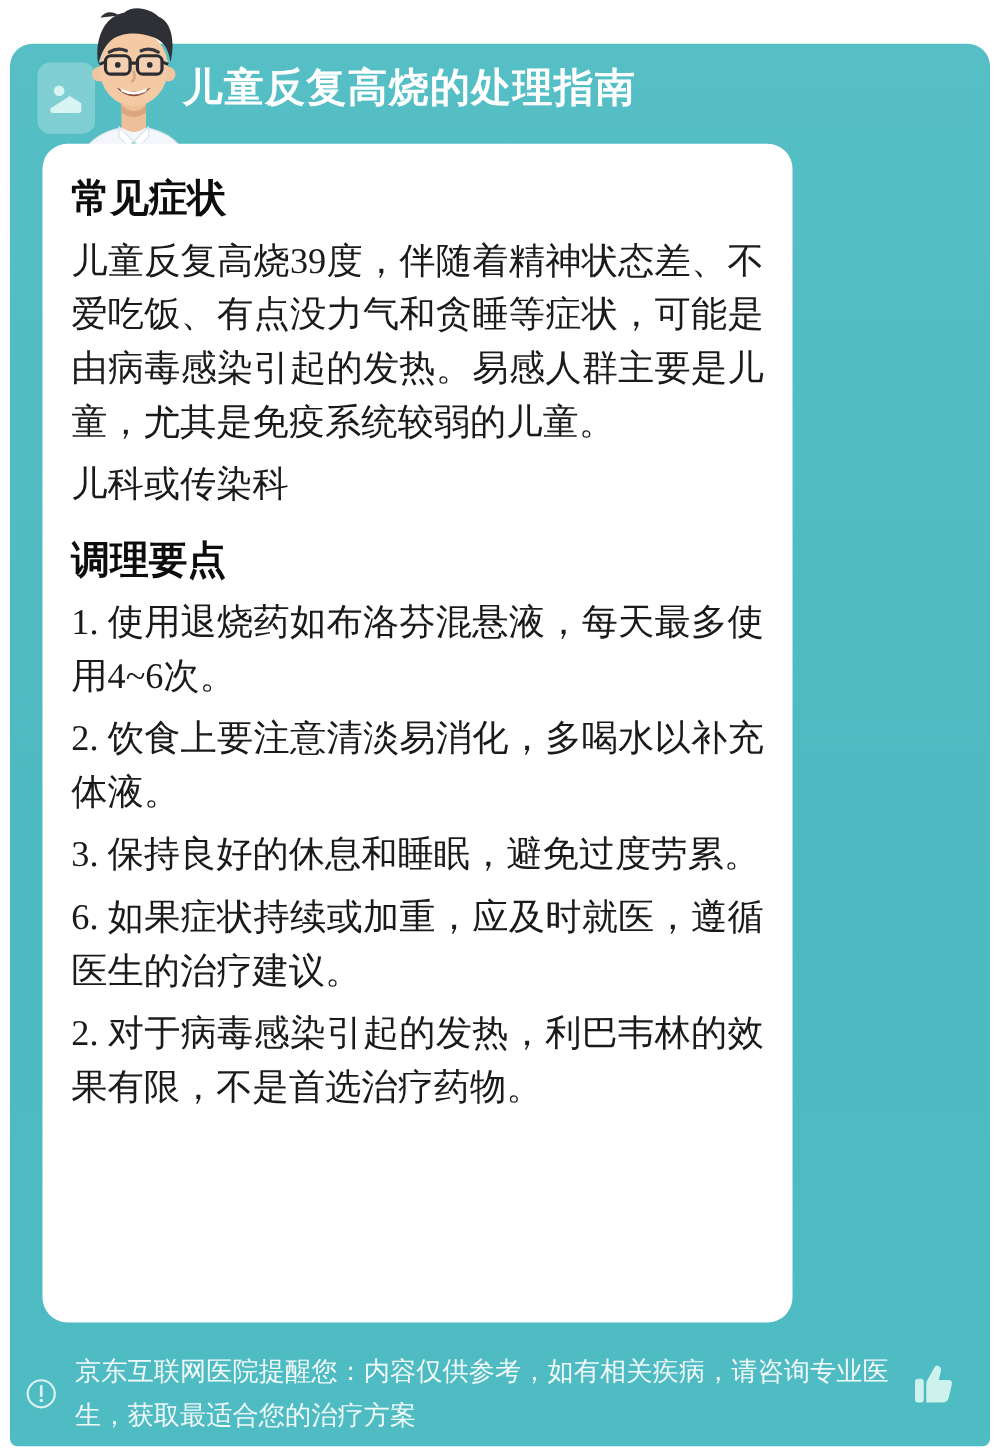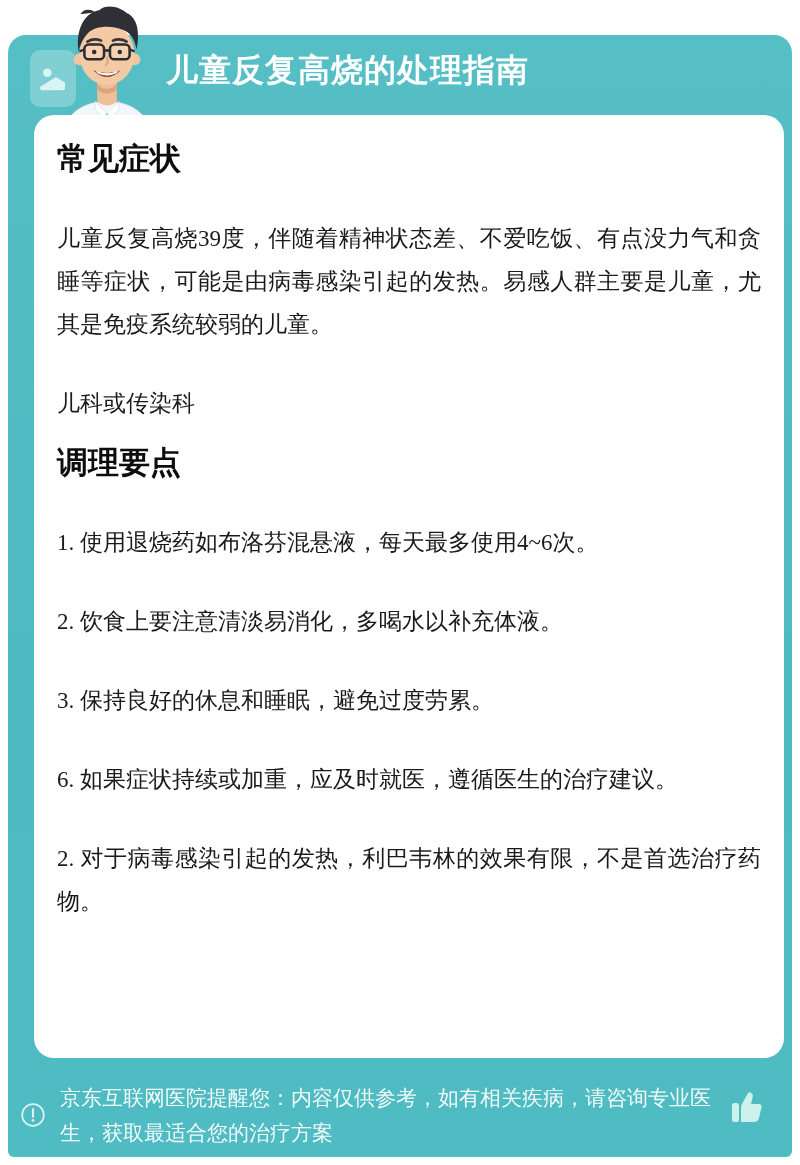--- a/index.html
+++ b/index.html
@@ -28,54 +28,54 @@
     display: flex; align-items: center; justify-content: center;
   }
   .avatar {
     position: absolute;
     left: 40px; top: -31px;
     width: 118px; height: 150px;
     z-index: 2;
   }
   .page-title {
     position: absolute;
-    left: 158px; top: 16px;
+    left: 138px; top: 16px;
     font-size: 32px;
     line-height: 38px;
     font-weight: 700;
     color: #ffffff;
     letter-spacing: 1px;
     z-index: 2;
     white-space: nowrap;
   }
   
   .card {
     position: absolute;
     left: 26px; top: 80px;
-    width: 750px;
+    width: 600px;
     min-height: 943px;
     background: #ffffff;
     border-radius: 20px;
     padding: 6px 23px 26px 23px;
     z-index: 3;
     color: #141414;
     font-family: "Liberation Serif", serif;
   }
   .card h2 {
     font-size: 31px;
     line-height: 44px;
     margin-top: 16px;
     font-weight: 700;
     color: #0d0d0d;
     font-family: "Liberation Sans", sans-serif;
   }
   .card p {
-    font-size: 23px;
+    font-size: 29px;
     line-height: 43px;
-    margin-top: 36px;
+    margin-top: 7px;
     color: #1a1a1a;
     text-align: justify;
   }
   
   .footer {
     position: absolute;
     left: 0; top: 1023px;
     width: 784px; height: 122px;
     z-index: 1;
   }

